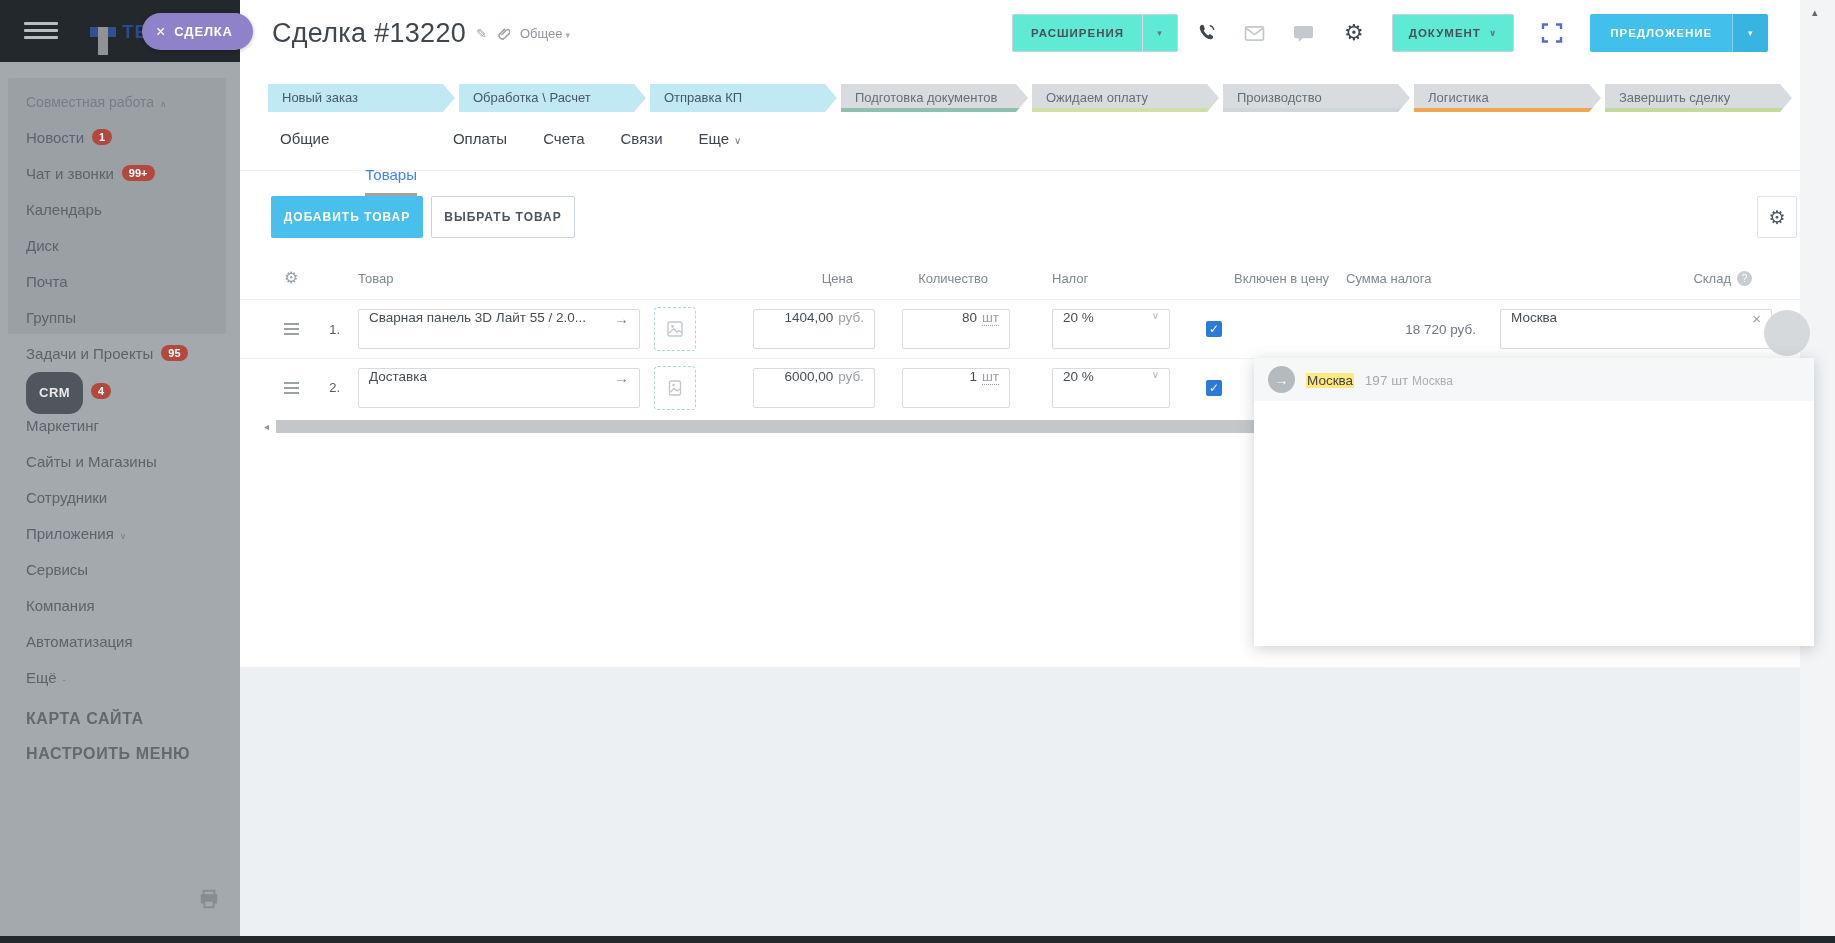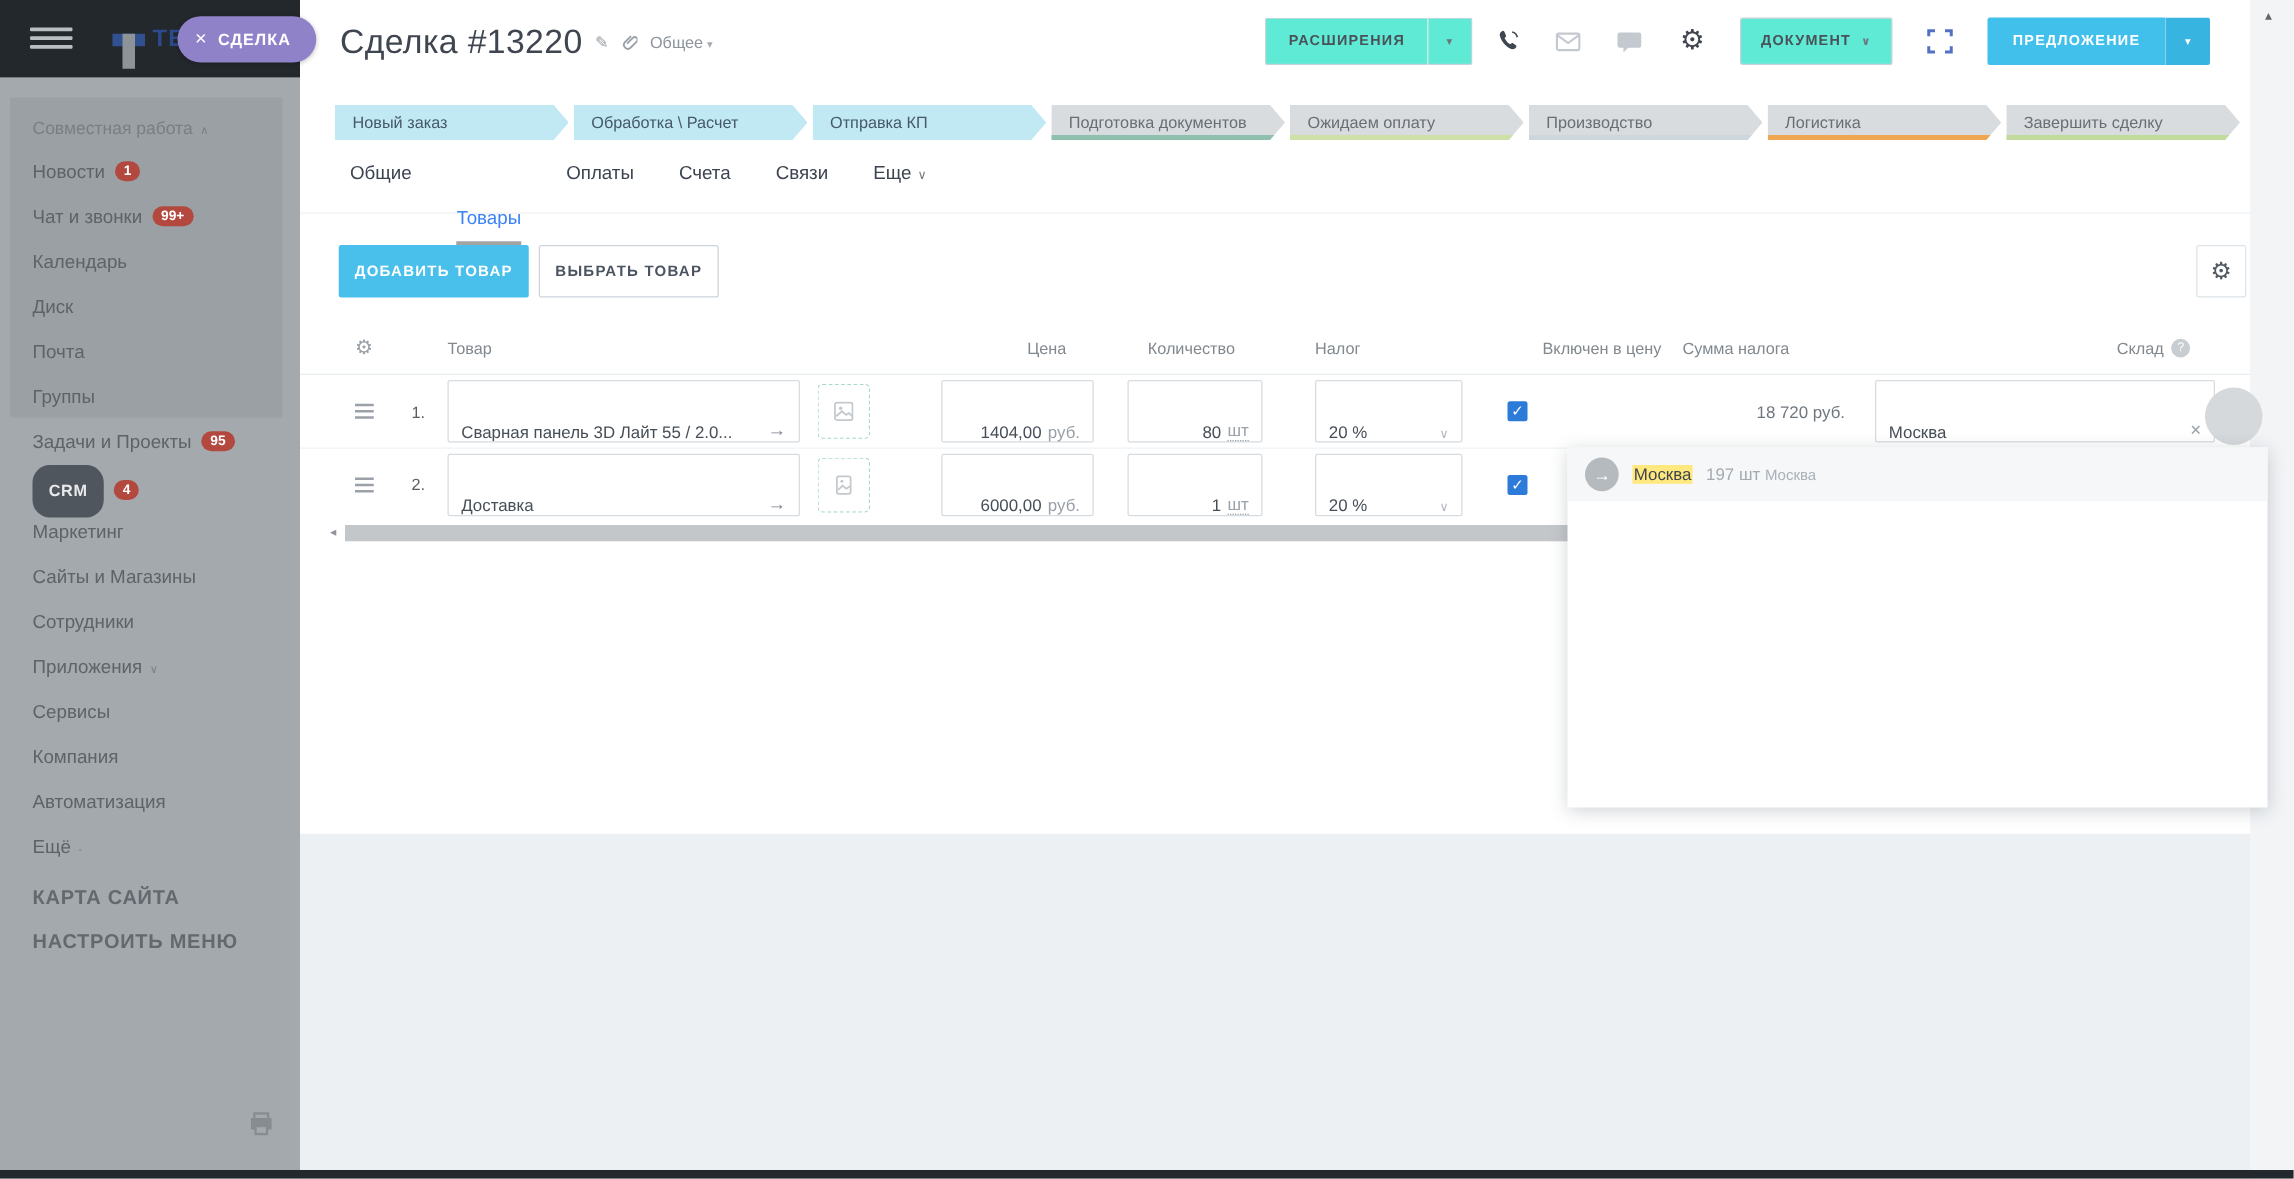--- a/index.html
+++ b/index.html
@@ -102,22 +102,22 @@
   .p-prod { left:118px; width:282px; } .p-img { left:414px; width:42px; }
   .p-price { left:513px; width:122px; } .p-qty { left:662px; width:108px; }
   .p-tax { left:812px; width:118px; } .p-chk { left:966px; }
   .p-sum { left:1106px; width:130px; justify-content:flex-end; }
   .p-store { left:1260px; width:272px; }
   .hc.p-price, .hc.p-qty { justify-content:flex-end; padding-right:22px; }
   .hc.p-store { justify-content:flex-end; padding-right:20px; gap:6px; }
   .drag { color:#9aa1a8; font-size:14px; letter-spacing:-1px; cursor:grab; line-height:5px; }
   .drag i { display:block; width:15px; height:2px; background:#9aa1a8; margin:3px 0; }
   .rownum { font-size:13px; color:#555d66; }
-  .fld { background:#fff; border:1px solid #d6dce0; border-radius:2px; height:50px; display:flex;
-    align-items:flex-end; font-size:13.5px; color:#464e57; width:100%; padding:0 10px; }
+  .fld { background:#fff; border:1px solid #d6dce0; border-radius:2px; height:40px; display:flex;
+    align-items:flex-start; font-size:13.5px; color:#464e57; width:100%; padding:0 10px; }
   .prod-fld { justify-content:space-between; cursor:text; }
   .prod-fld .txt { overflow:hidden; white-space:nowrap; max-width:230px; }
   .prod-fld .arr { color:#7c848c; font-size:15px; cursor:pointer; }
   .img-box { width:42px; height:44px; border:1px dashed #a8d8d0; border-radius:4px; display:flex;
     align-items:center; justify-content:center; color:#c2c8cc; cursor:pointer; }
   .num-fld { justify-content:flex-end; gap:5px; cursor:text; }
   .unit { color:#9aa1a8; }
   .unit.dotted { border-bottom:1px dotted #9aa1a8; cursor:pointer; }
   .tax-fld { justify-content:space-between; cursor:pointer; }
   .tax-fld .caret { color:#b0b7bd; font-size:10px; }

